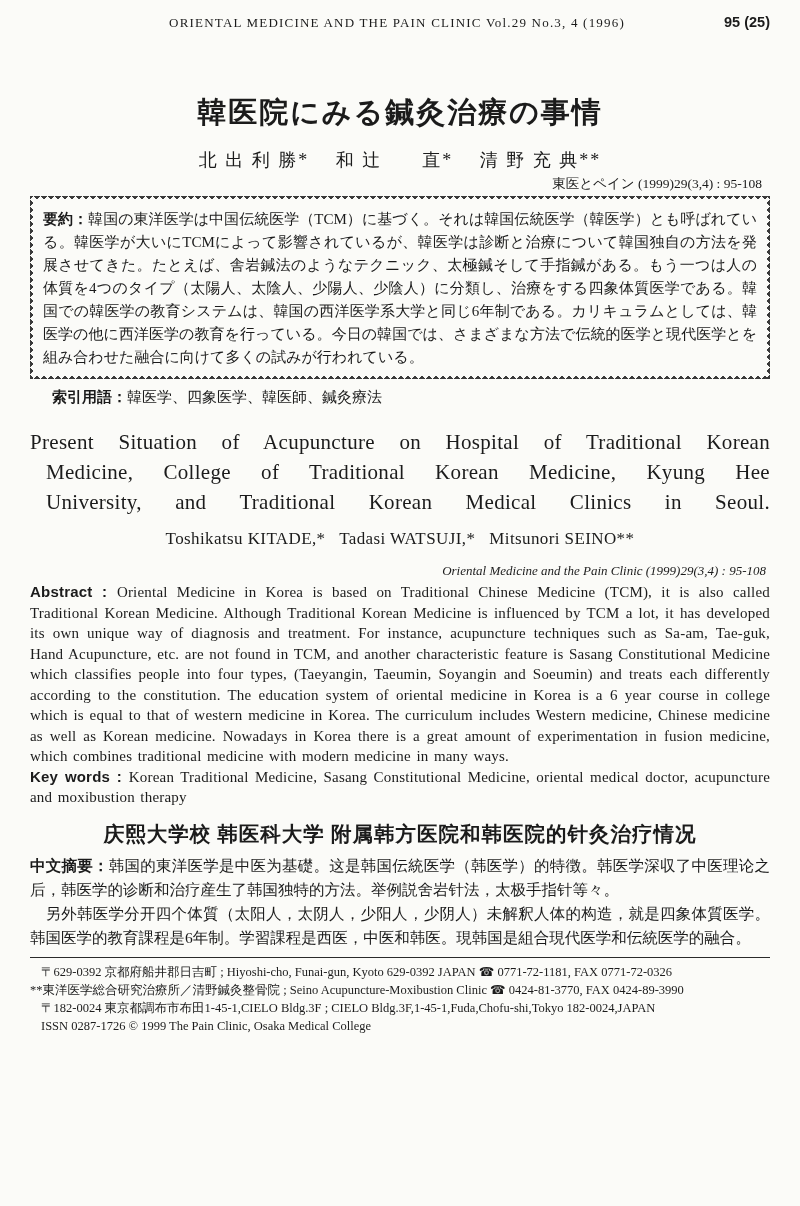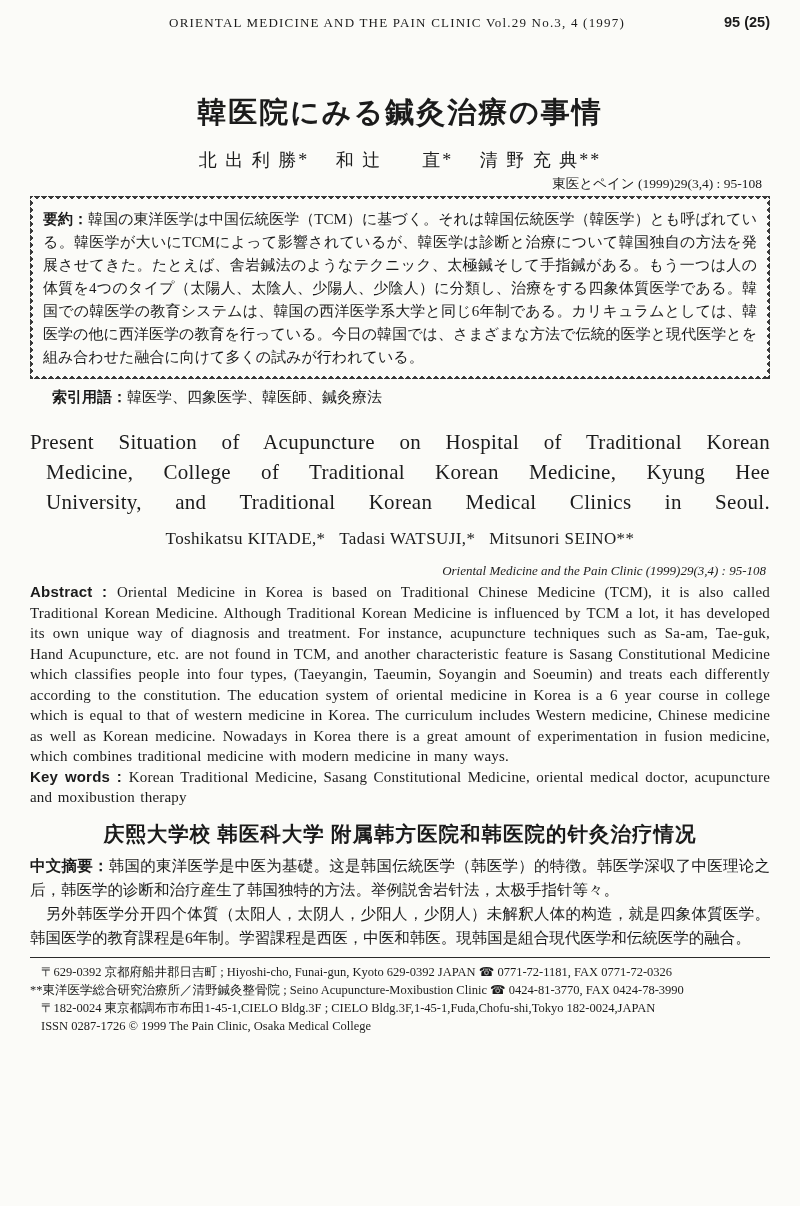--- a/index.html
+++ b/index.html
@@ -58,21 +58,21 @@
   
   .foot-rule{margin-top:7px;border-top:1.6px solid #2a2a2a;}
   .footnotes{margin-top:5px;font-size:12.5px;line-height:18px;}
   .fn-line{white-space:pre-wrap;}
   .fn-line.ind{padding-left:11px;}
 </style>
 </head>
 <body>
 
 <div class="runhead">
-  <div class="jtitle">ORIENTAL MEDICINE AND THE PAIN CLINIC Vol.29  No.3, 4 (1997)</div>
+  <div class="jtitle">ORIENTAL MEDICINE AND THE PAIN CLINIC Vol.29  No.3, 4 (1996)</div>
   <div class="pageno">95 (25)</div>
 </div>
 
 <div class="jp-title">
   <div>韓医院にみる鍼灸治療の事情</div>
 </div>
 
 <div class="jp-authors">北 出 利 勝*　 和 辻　　直*　 清 野 充 典**</div>
 
 <div class="jp-cite">東医とペイン (1999)29(3,4) : 95-108</div>
@@ -114,16 +114,16 @@
 <div class="cn-abstract">
   <div>
     <span class="lbl">中文摘要：</span><span>韩国的東洋医学是中医为基礎。这是韩国伝統医学（韩医学）的特徴。韩医学深収了中医理论之后，韩医学的诊断和治疗産生了韩国独特的方法。举例説舍岩针法，太极手指针等々。</span>
   </div>
   <div class="p2">另外韩医学分开四个体質（太阳人，太阴人，少阳人，少阴人）未解釈人体的构造，就是四象体質医学。韩国医学的教育課程是6年制。学習課程是西医，中医和韩医。現韩国是組合現代医学和伝統医学的融合。</div>
 </div>
 
 <div class="foot-rule"></div>
 <div class="footnotes">
   <div class="fn-line ind">〒629-0392 京都府船井郡日吉町 ; Hiyoshi-cho, Funai-gun, Kyoto 629-0392 JAPAN ☎ 0771-72-1181, FAX 0771-72-0326</div>
-  <div class="fn-line">**東洋医学総合研究治療所／清野鍼灸整骨院 ; Seino Acupuncture-Moxibustion Clinic ☎ 0424-81-3770, FAX 0424-78-3990</div>
+  <div class="fn-line">**東洋医学総合研究治療所／清野鍼灸整骨院 ; Seino Acupuncture-Moxibustion Clinic ☎ 0424-81-3770, FAX 0424-89-3990</div>
   <div class="fn-line ind">〒182-0024 東京都調布市布田1-45-1,CIELO Bldg.3F ; CIELO Bldg.3F,1-45-1,Fuda,Chofu-shi,Tokyo 182-0024,JAPAN</div>
   <div class="fn-line ind">ISSN 0287-1726 © 1999 The Pain Clinic, Osaka Medical College</div>
 </div>
 
 </body></html>

